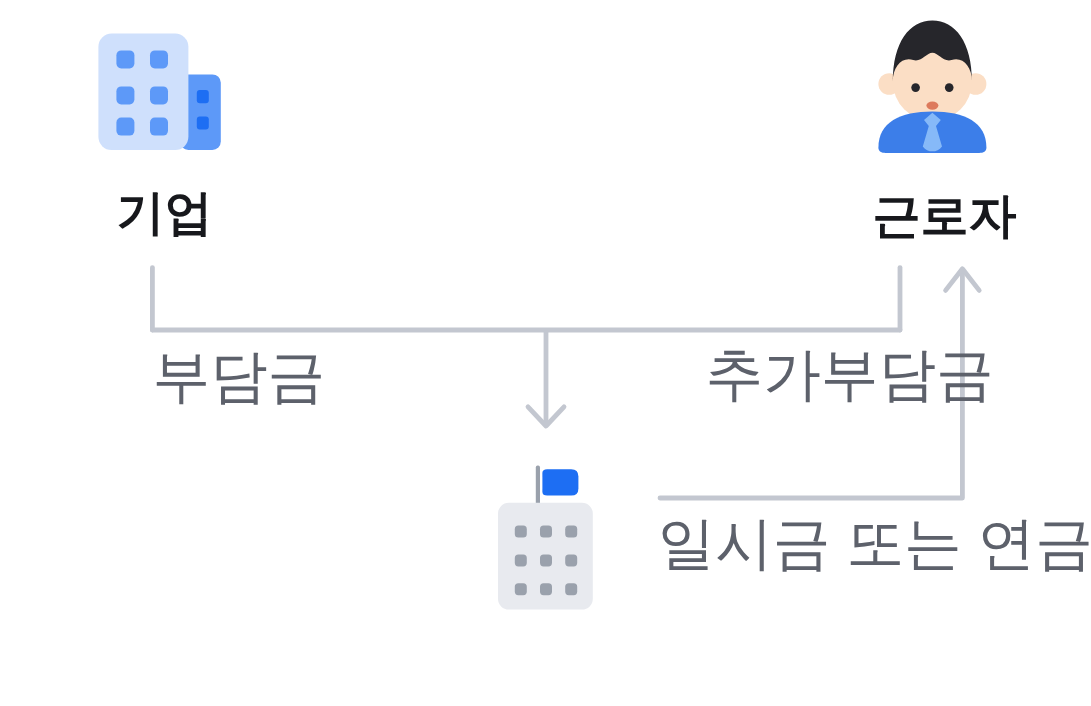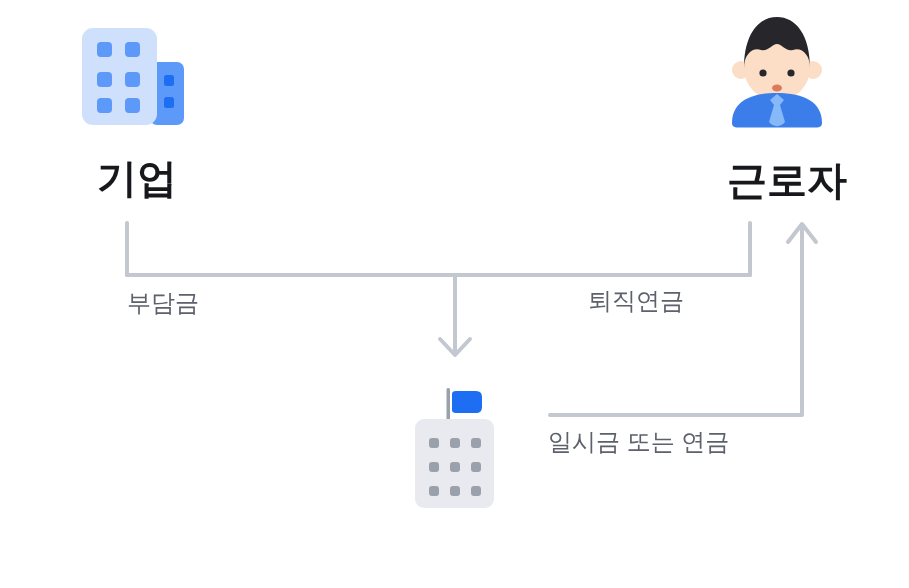--- a/index.html
+++ b/index.html
@@ -35,21 +35,21 @@
     stroke-width:4;
     stroke-linecap:round;
     stroke-linejoin:round;
   }
   .node-icon{position:absolute;display:block;}
   .icon-company{left:80px;top:26px;}
   .icon-worker{left:727px;top:10px;}
   .icon-provider{left:413px;top:386px;}
   .label{position:absolute;white-space:nowrap;line-height:1;}
   .label-dark{color:var(--ink);font-size:40px;font-weight:700;}
-  .label-gray{color:var(--muted);font-size:24px;font-weight:500;text-align:right;}
+  .label-gray{color:var(--muted);font-size:48px;font-weight:500;text-align:right;}
   .lbl-company{left:97px;top:158px;}
   .lbl-worker{left:787px;top:160px;transform:translateX(-50%);}
   .lbl-provider{left:456px;top:536px;transform:translateX(-50%);}
   .lbl-contrib{left:127px;top:291px;}
   .lbl-extra{left:588px;top:289px;}
   .lbl-payout{left:548px;top:430px;}
 </style>
 </head>
 <body>
 
@@ -102,16 +102,16 @@
     <rect x="58" y="76" width="10" height="10" rx="3" fill="var(--gray-400)"></rect>
     <rect x="16" y="100" width="10" height="10" rx="3" fill="var(--gray-400)"></rect>
     <rect x="37" y="100" width="10" height="10" rx="3" fill="var(--gray-400)"></rect>
     <rect x="58" y="100" width="10" height="10" rx="3" fill="var(--gray-400)"></rect>
   </svg>
 
   <div class="label label-dark lbl-company">기업</div>
   <div class="label label-dark lbl-worker">근로자</div>
 
   <div class="label label-gray lbl-contrib">부담금</div>
-  <div class="label label-gray lbl-extra">퇴직연금</div>
+  <div class="label label-gray lbl-extra">추가부담금</div>
   <div class="label label-gray lbl-payout">일시금 또는 연금</div>
 
 </div>
 
 </body></html>

